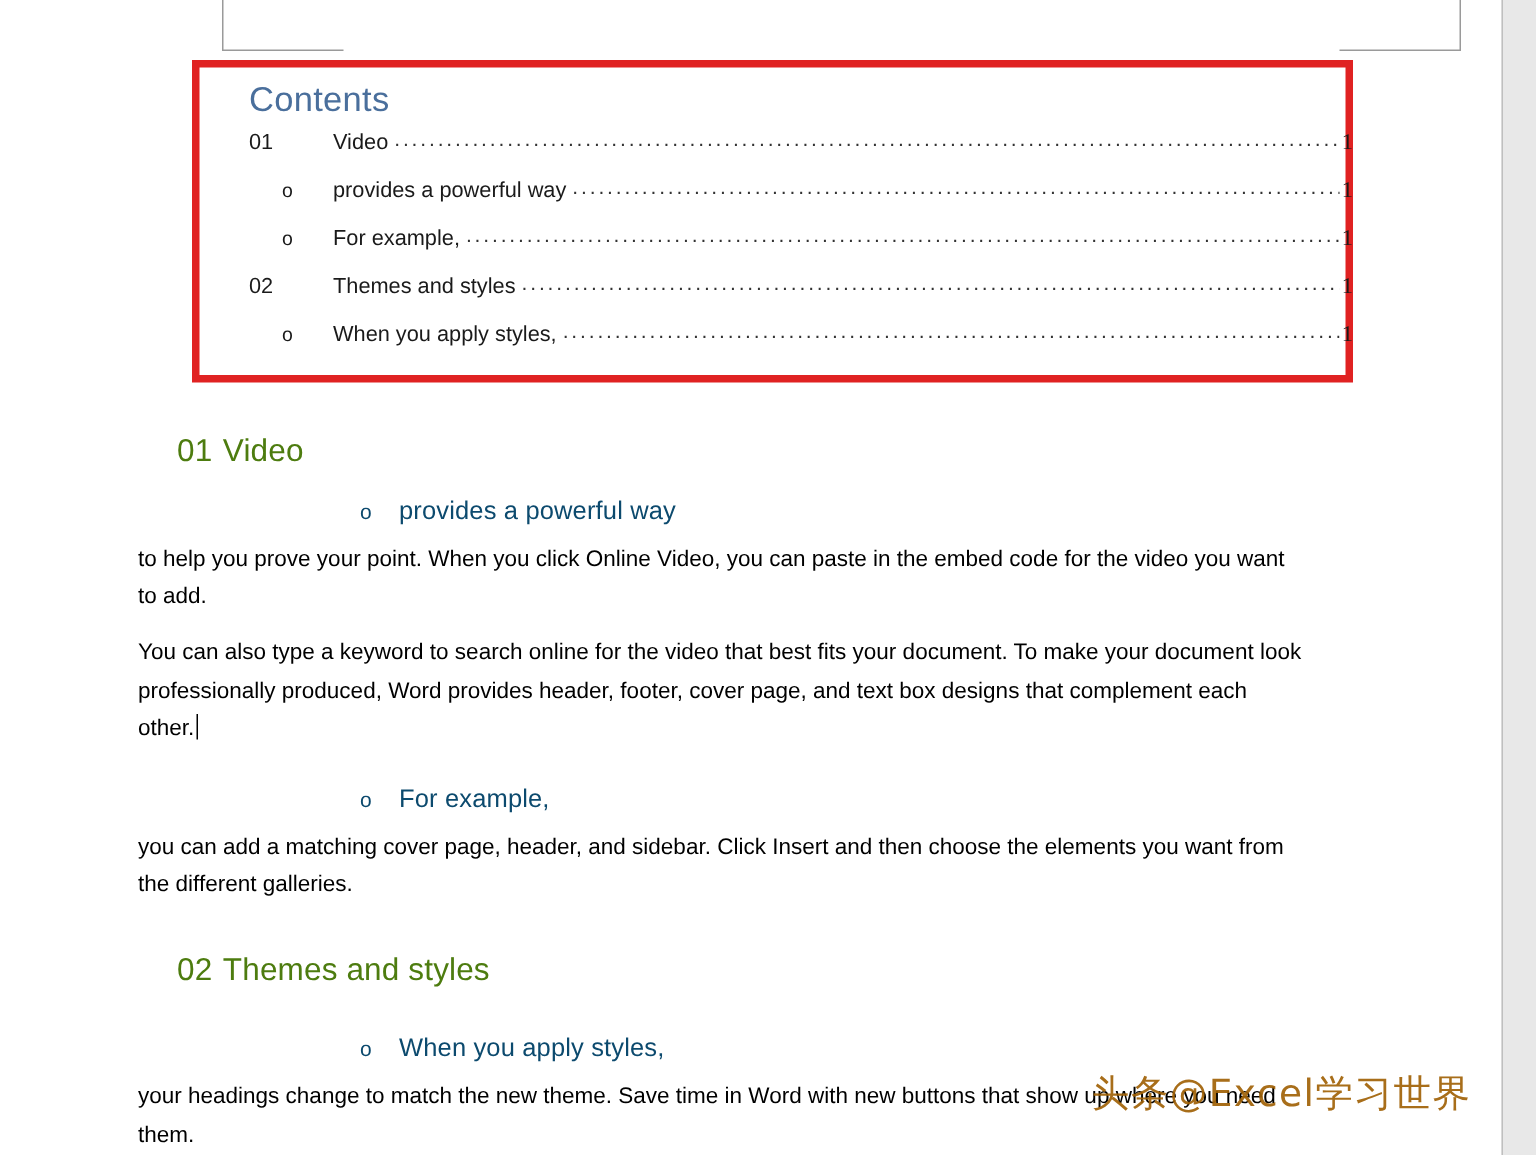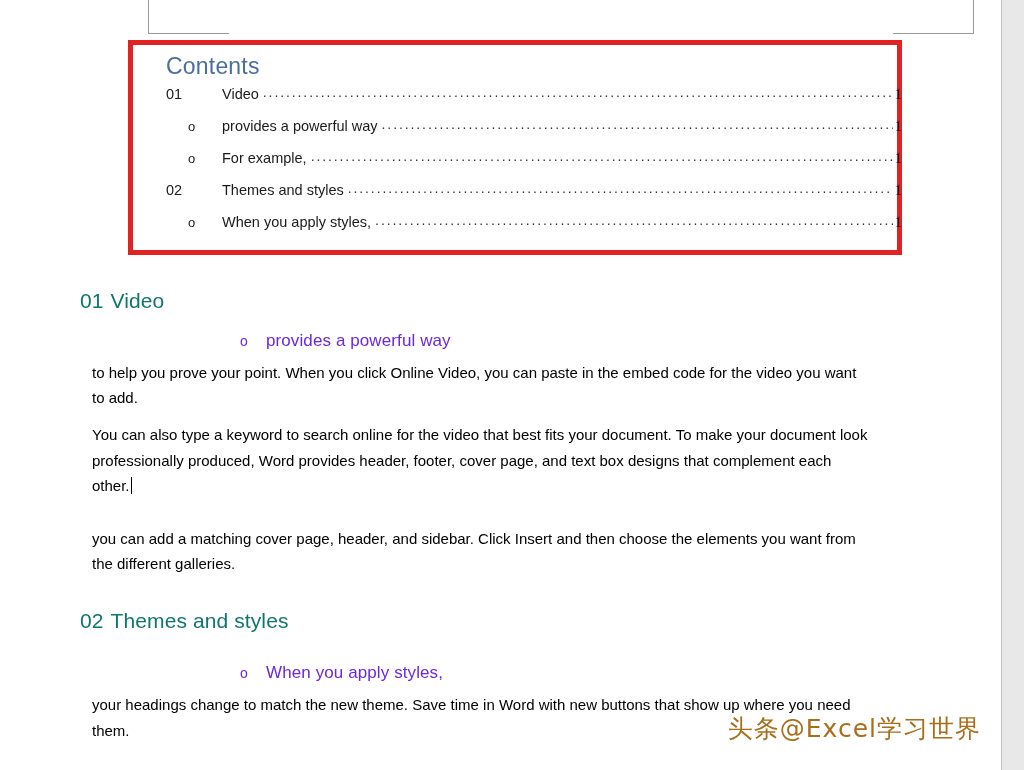--- a/index.html
+++ b/index.html
@@ -132,32 +132,32 @@
   }
 
   
   #doc-body {
     position: absolute;
     left: 0;
     top: 286px;
     width: 1001px;
   }
   .h1 {
-    color: #0f766e;
+    color: #4d7c0f;
     font-size: 21px;
     font-weight: 400;
     line-height: 30px;
     margin: 0;
-    padding-left: 80px;
+    padding-left: 118px;
     letter-spacing: .1px;
   }
   .h1 .num { margin-right: 7px; }
 
   .h2 {
-    color: #6d28d9;
+    color: #0c4a6e;
     font-size: 17px;
     font-weight: 400;
     line-height: 26px;
     margin: 0;
     padding-left: 240px;
     letter-spacing: .1px;
   }
   .h2 .bul {
     display: inline-block;
     width: 26px;
@@ -257,20 +257,23 @@
     <div class="sp-12"></div>
     <div class="h2">
       <span class="bul">o</span><span>provides a powerful way</span>
     </div>
     <div class="sp-6"></div>
     <p class="body-text">to help you prove your point. When you click Online Video, you can paste in the embed code for the video you want to add.</p>
     <div class="sp-12"></div>
     <p class="body-text has-caret"><span>You can also type a keyword to search online for the video that best fits your document. To make your document look professionally produced, Word provides header, footer, cover page, and text box designs that complement each other.</span><span class="caret"></span></p>
 
     <div class="sp-22"></div>
+    <div class="h2">
+      <span class="bul">o</span><span>For example,</span>
+    </div>
     <div class="sp-6"></div>
     <p class="body-text">you can add a matching cover page, header, and sidebar. Click Insert and then choose the elements you want from the different galleries.</p>
 
     <div class="sp-30"></div>
     <div class="h1">
       <span class="num">02</span><span>Themes and styles</span>
     </div>
     <div class="sp-6"></div>
 
     <div class="sp-18"></div>

